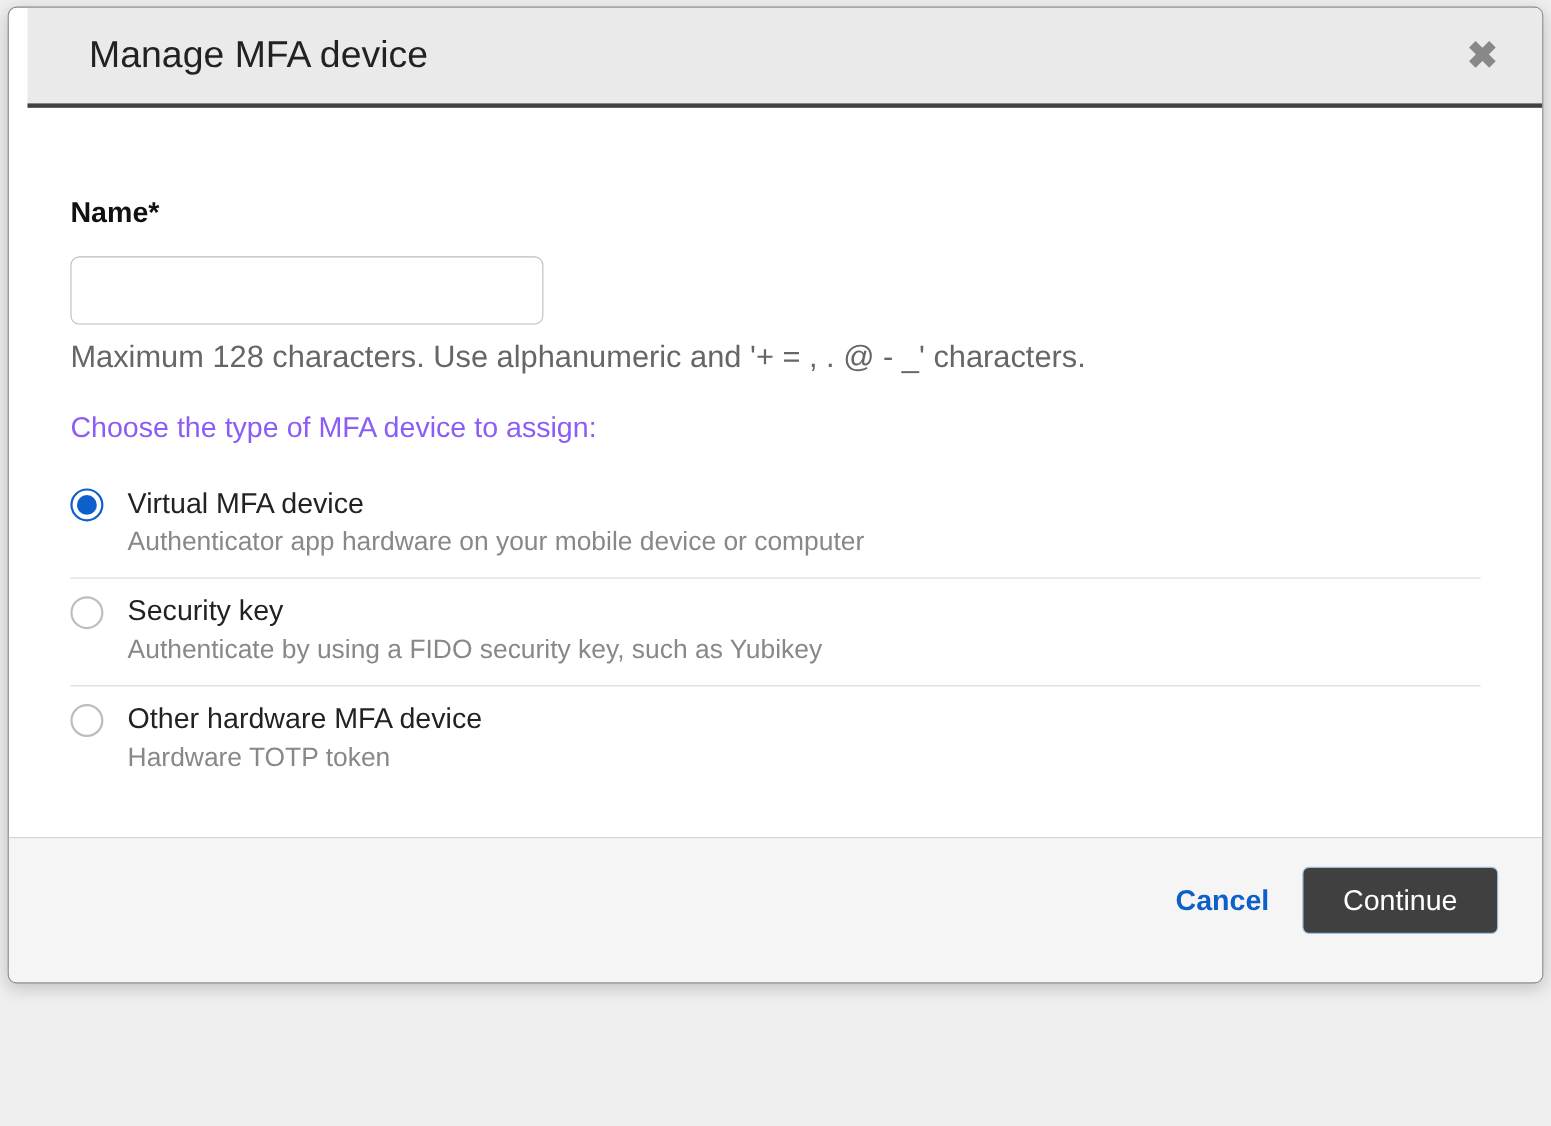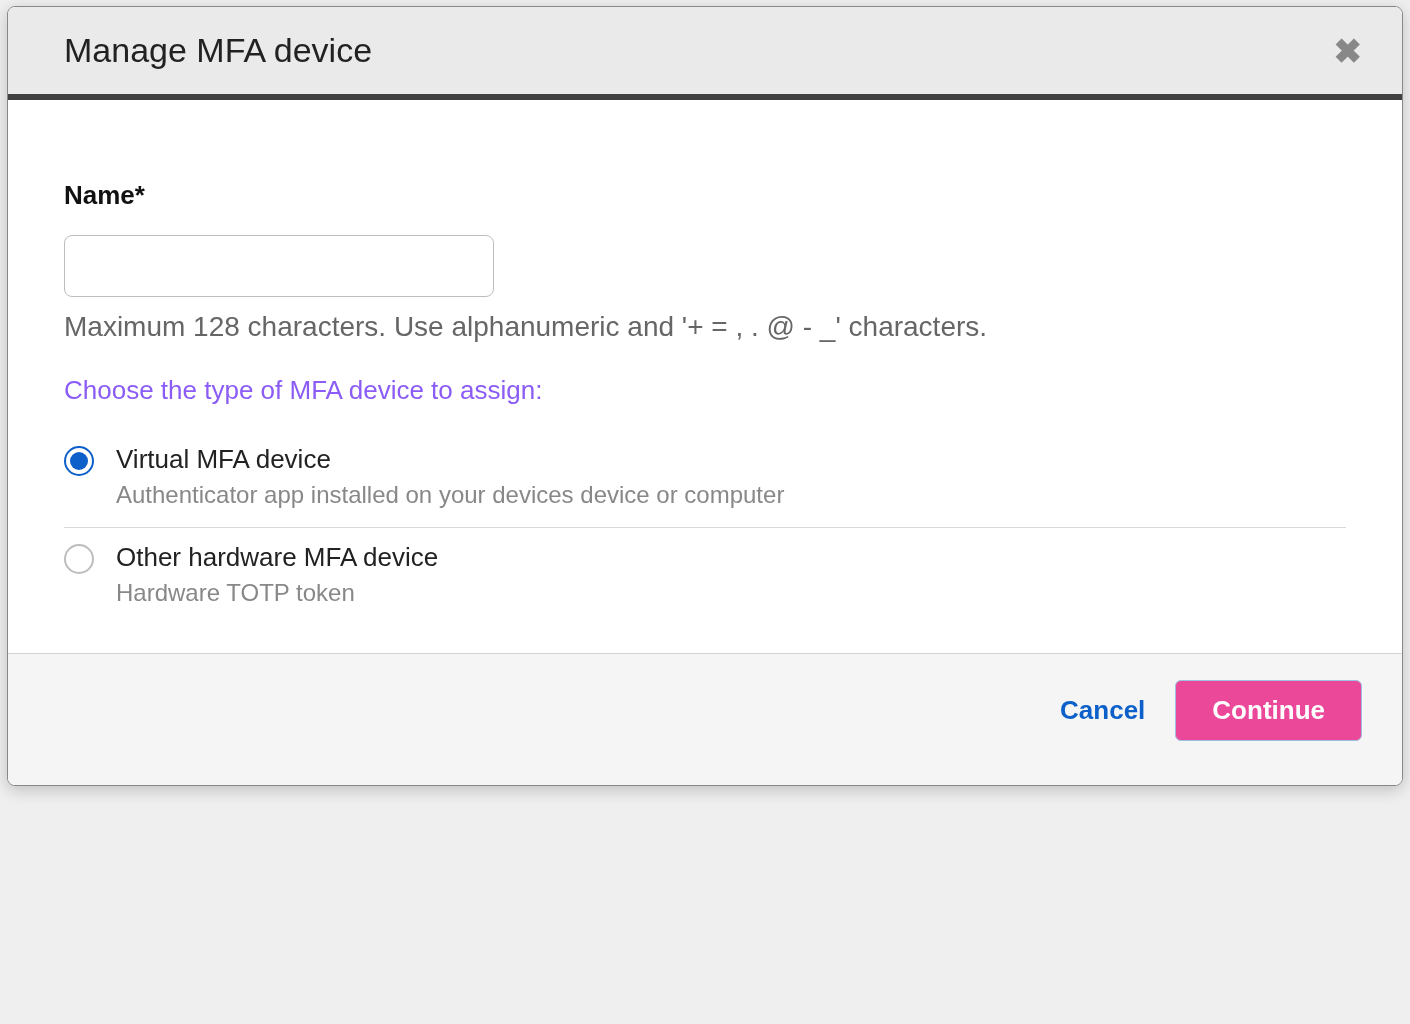--- a/index.html
+++ b/index.html
@@ -26,21 +26,22 @@
     border-radius: 8px;
     box-shadow: 0 4px 16px rgba(0,0,0,0.2);
     overflow: hidden;
   }
   .modal-header {
     display: flex;
     justify-content: space-between;
     align-items: center;
     padding: 24px 40px 24px 56px;
     background: #eaeaea;
-    border-bottom: 6px solid #404040;
+    border-bottom: 4px solid #404040;
+    margin-left: 17px;
   }
   .modal-title {
     font-size: 34px;
     font-weight: 500;
     color: #222;
   }
   .close-btn {
     font-size: 34px;
     font-weight: 700;
     color: #888;
@@ -138,34 +139,35 @@
     cursor: pointer;
   }
   .modal-footer {
     border-top: 1px solid #d3d3d3;
     background: #f5f5f5;
     padding: 26px 40px 44px 40px;
     display: flex;
     justify-content: flex-end;
     gap: 30px;
     align-items: center;
+    margin-top: 12px;
   }
   .btn-cancel {
     font-size: 26px;
     font-weight: 700;
     color: #0d60c9;
     background: none;
     border: none;
     cursor: pointer;
   }
   .btn-continue {
     font-size: 26px;
-    font-weight: 700;
+    font-weight: 400;
     color: #fff;
-    background: #ec4899;
+    background: #404040;
     border: 1px solid #9dbfe2;
     border-radius: 6px;
     padding: 14px 36px;
     cursor: pointer;
   }
 </style>
 </head>
 <body>
 
 <div class="modal-overlay">
@@ -185,24 +187,31 @@
       <div class="section-label">Choose the type of MFA device to assign:</div>
 
       <div class="radio-group">
 
         <div class="radio-row">
           <div class="radio-outer selected">
               <div class="radio-inner"></div>
             </div>
           <div class="radio-text">
             <div class="radio-title">Virtual MFA device</div>
-            <div class="radio-desc">Authenticator app installed on your devices device or computer</div>
+            <div class="radio-desc">Authenticator app hardware on your mobile device or computer</div>
           </div>
         </div>
 
+        <div class="radio-row radio-divider">
+          <div class="radio-outer"></div>
+          <div class="radio-text">
+            <div class="radio-title">Security key</div>
+            <div class="radio-desc">Authenticate by using a FIDO security key, such as Yubikey</div>
+          </div>
+        </div>
 
         <div class="radio-row radio-divider">
           <div class="radio-outer"></div>
           <div class="radio-text">
             <div class="radio-title">Other hardware MFA device</div>
             <div class="radio-desc">Hardware TOTP token</div>
           </div>
         </div>
 
       </div>

